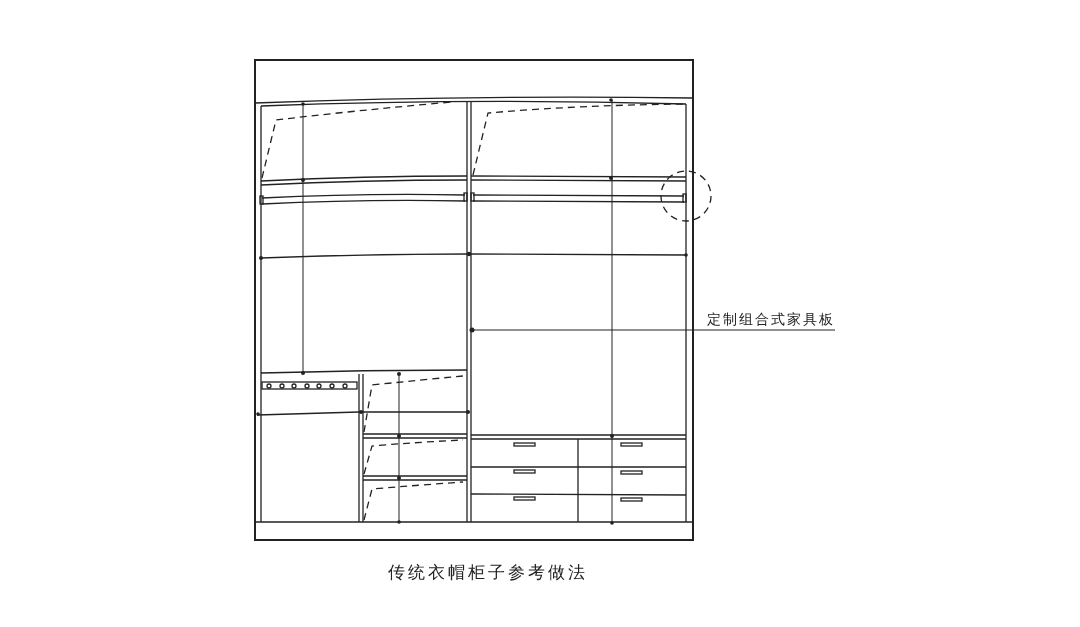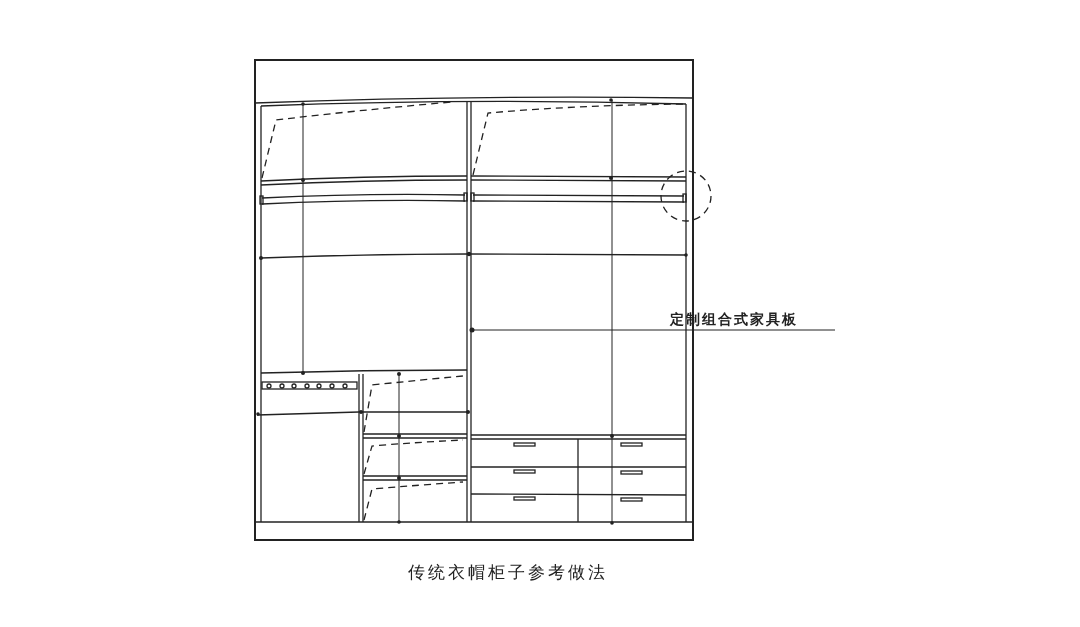--- a/index.html
+++ b/index.html
@@ -1,26 +1,25 @@
 <!DOCTYPE html>
 <html><head>
   <meta charset="utf-8">
   <style>
     html, body { margin: 0; padding: 0; background: #ffffff; }
     body { width: 1080px; height: 627px; position: relative; overflow: hidden; font-family: "DejaVu Sans", sans-serif; }
     #drawing { position: absolute; left: 0; top: 0; width: 1080px; height: 627px; }
     .callout-label {
-      position: absolute; left: 670px; top: 311px;
+      position: absolute; left: 707px; top: 311px;
       font-size: 14px; color: #222; letter-spacing: 2px;
       font-family: "DejaVu Sans", sans-serif;
-      font-weight: bold;
     }
     .caption {
       position: absolute; left: 388px; top: 561px; width: 220px;
-      font-size: 17px; color: #222; letter-spacing: 3px; text-align: right;
+      font-size: 17px; color: #222; letter-spacing: 3px; text-align: left;
       font-family: "DejaVu Sans", sans-serif;
     }
   </style>
 </head>
 <body>
 
 <svg id="drawing" viewBox="0 0 1080 627" xmlns="http://www.w3.org/2000/svg" fill="none" stroke="#222" stroke-width="1.3">
 
   <rect x="255" y="60" width="438" height="480" stroke-width="2"></rect>
 

